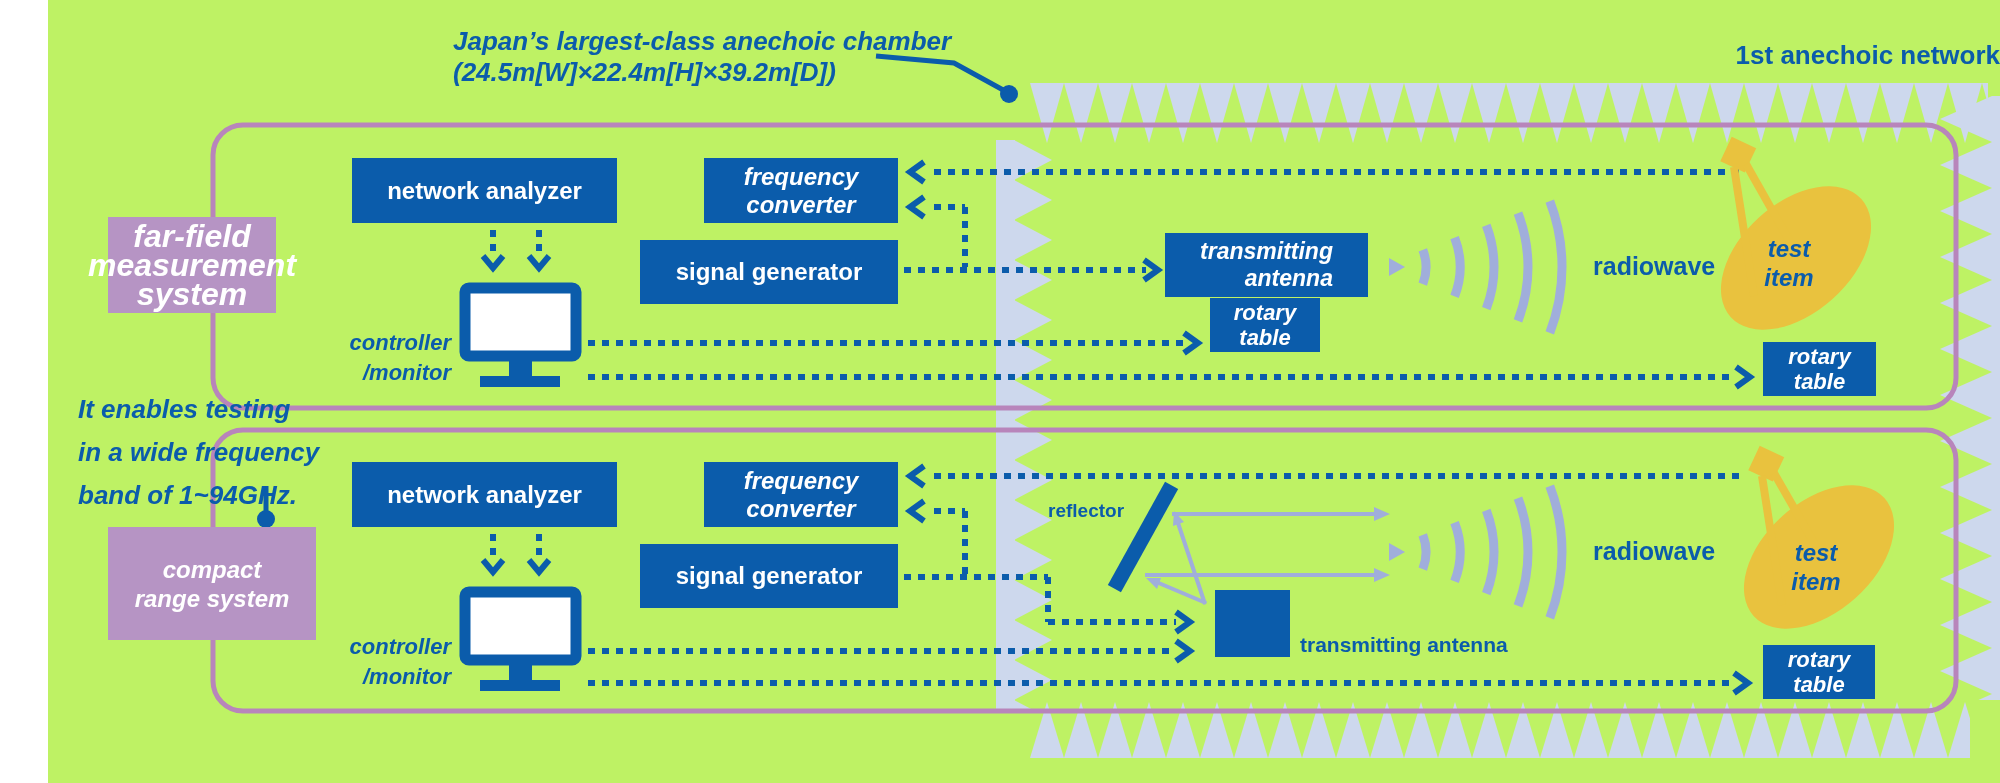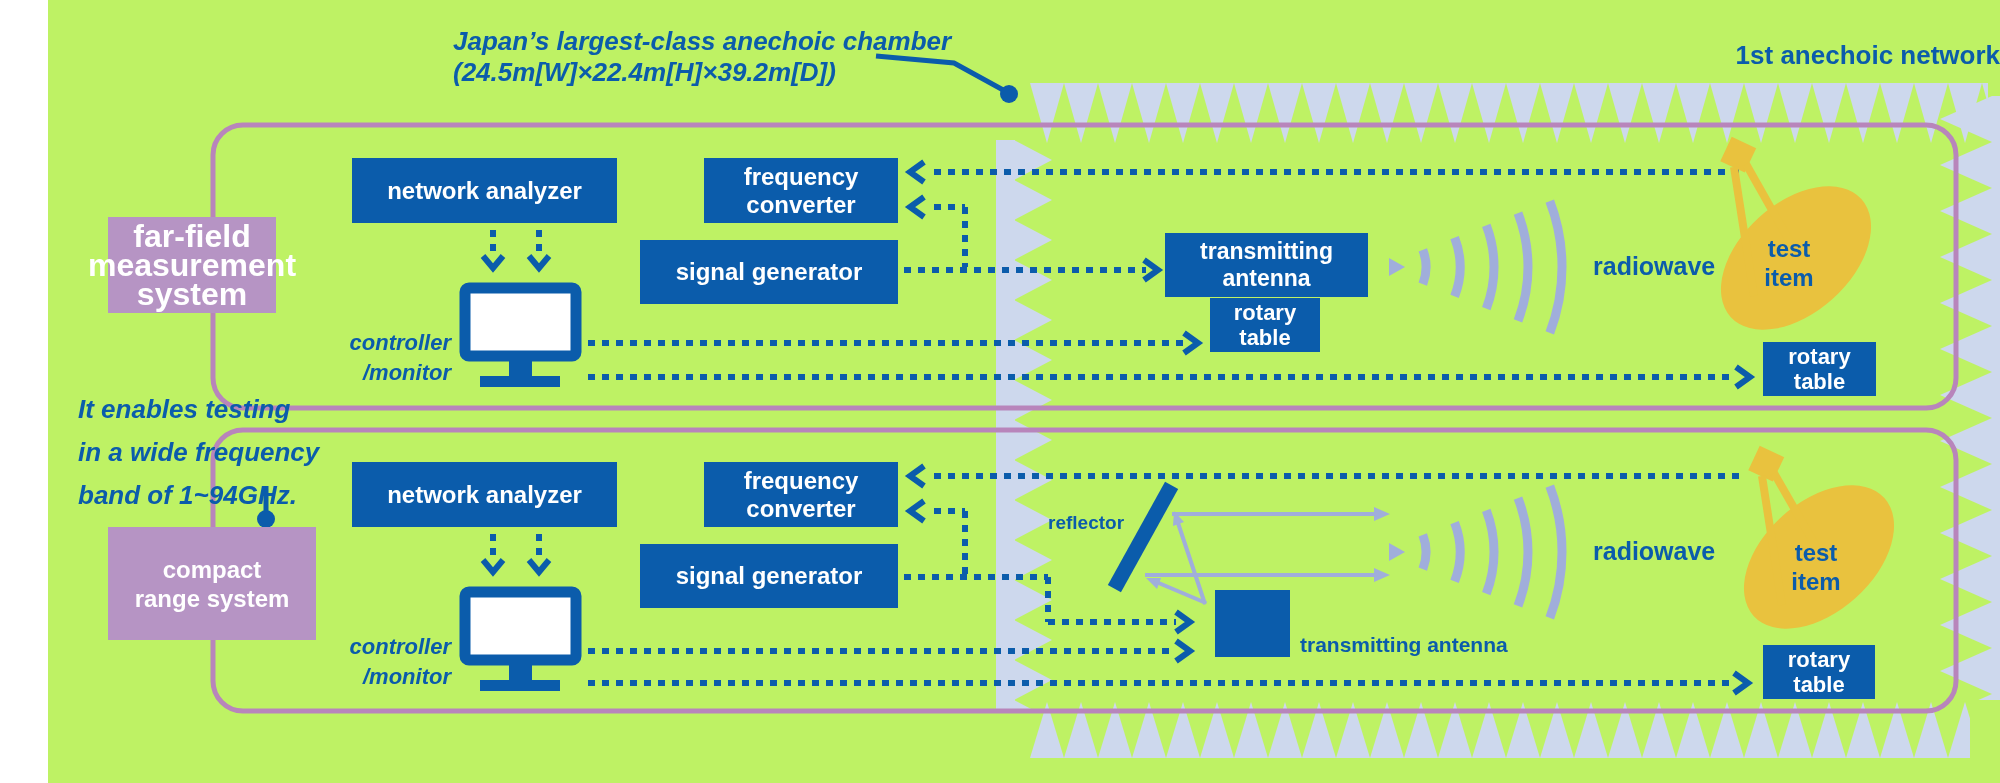--- a/index.html
+++ b/index.html
@@ -1,20 +1,20 @@
 <!DOCTYPE html>
 <html><head>
 <meta charset="utf-8">
 <style>
   html,body{margin:0;padding:0;background:#ffffff;}
   #stage{position:relative;width:2000px;height:783px;background:#bef264;overflow:hidden;
          font-family:"Liberation Sans","DejaVu Sans",sans-serif;margin-left:48px;}
   #diagram-svg{position:absolute;left:0;top:0;}
   .abs{position:absolute;box-sizing:border-box;}
-  .pre{white-space:pre-line;}
+  .pre{white-space:pre-line;font-style:italic;}
   .blue-box{background:#0b5cab;color:#ffffff;font-weight:700;display:flex;
             align-items:center;justify-content:center;text-align:center;}
   .mauve-box{background:#b694c4;color:#ffffff;font-weight:700;display:flex;
              align-items:center;justify-content:center;text-align:center;}
   .note{color:#0b5cab;font-weight:700;font-style:italic;}
   .lbl{color:#0b5cab;font-weight:700;}
 </style>
 </head>
 <body>
 
@@ -166,39 +166,39 @@
 
 <div class="abs mauve-box pre" style="left:60px;top:217px;width:168px;height:96px;font-size:32px;line-height:29px;">far-field
 measurement
 system</div>
 <div class="abs blue-box" style="left:304px;top:158px;width:265px;height:65px;font-size:24px;">network analyzer</div>
 <div class="abs blue-box pre" style="left:656px;top:158px;width:194px;height:65px;font-size:24px;line-height:28px;">frequency
 converter</div>
 <div class="abs blue-box" style="left:592px;top:240px;width:258px;height:64px;font-size:24px;">signal generator</div>
 <div class="abs note pre" style="left:258px;top:328px;width:145px;font-size:22px;line-height:30px;text-align:right;">controller
 /monitor</div>
-<div class="abs blue-box pre" style="left:1117px;top:233px;width:203px;height:64px;font-size:23px;line-height:27px;">transmitting
+<div class="abs blue-box pre" style="left:1117px;top:233px;width:203px;height:64px;font-size:23px;line-height:27px;text-align:right;">transmitting
 antenna</div>
 <div class="abs blue-box pre" style="left:1162px;top:298px;width:110px;height:54px;font-size:22px;line-height:25px;">rotary
 table</div>
 <div class="abs lbl" style="left:1545px;top:252px;width:140px;font-size:25px;">radiowave</div>
 <div class="abs lbl pre" style="left:1691px;top:234px;width:100px;font-size:24px;line-height:29px;text-align:center;">test
 item</div>
 <div class="abs blue-box pre" style="left:1715px;top:342px;width:113px;height:54px;font-size:22px;line-height:25px;">rotary
 table</div>
 
 <div class="abs mauve-box pre" style="left:60px;top:527px;width:208px;height:113px;font-size:24px;line-height:29px;">compact
 range system</div>
 <div class="abs blue-box" style="left:304px;top:462px;width:265px;height:65px;font-size:24px;">network analyzer</div>
 <div class="abs blue-box pre" style="left:656px;top:462px;width:194px;height:65px;font-size:24px;line-height:28px;">frequency
 converter</div>
 <div class="abs blue-box" style="left:592px;top:544px;width:258px;height:64px;font-size:24px;">signal generator</div>
 <div class="abs note pre" style="left:258px;top:632px;width:145px;font-size:22px;line-height:30px;text-align:right;">controller
 /monitor</div>
-<div class="abs lbl" style="left:1000px;top:512px;width:95px;font-size:19px;">reflector</div>
+<div class="abs lbl" style="left:1000px;top:500px;width:95px;font-size:19px;">reflector</div>
 <div class="abs lbl" style="left:1252px;top:633px;width:230px;font-size:21px;">transmitting antenna</div>
 <div class="abs lbl" style="left:1545px;top:537px;width:140px;font-size:25px;">radiowave</div>
 <div class="abs lbl pre" style="left:1718px;top:538px;width:100px;font-size:24px;line-height:29px;text-align:center;">test
 item</div>
 <div class="abs blue-box pre" style="left:1715px;top:645px;width:112px;height:54px;font-size:22px;line-height:25px;">rotary
 table</div>
 
 </div>
 
 </body></html>

